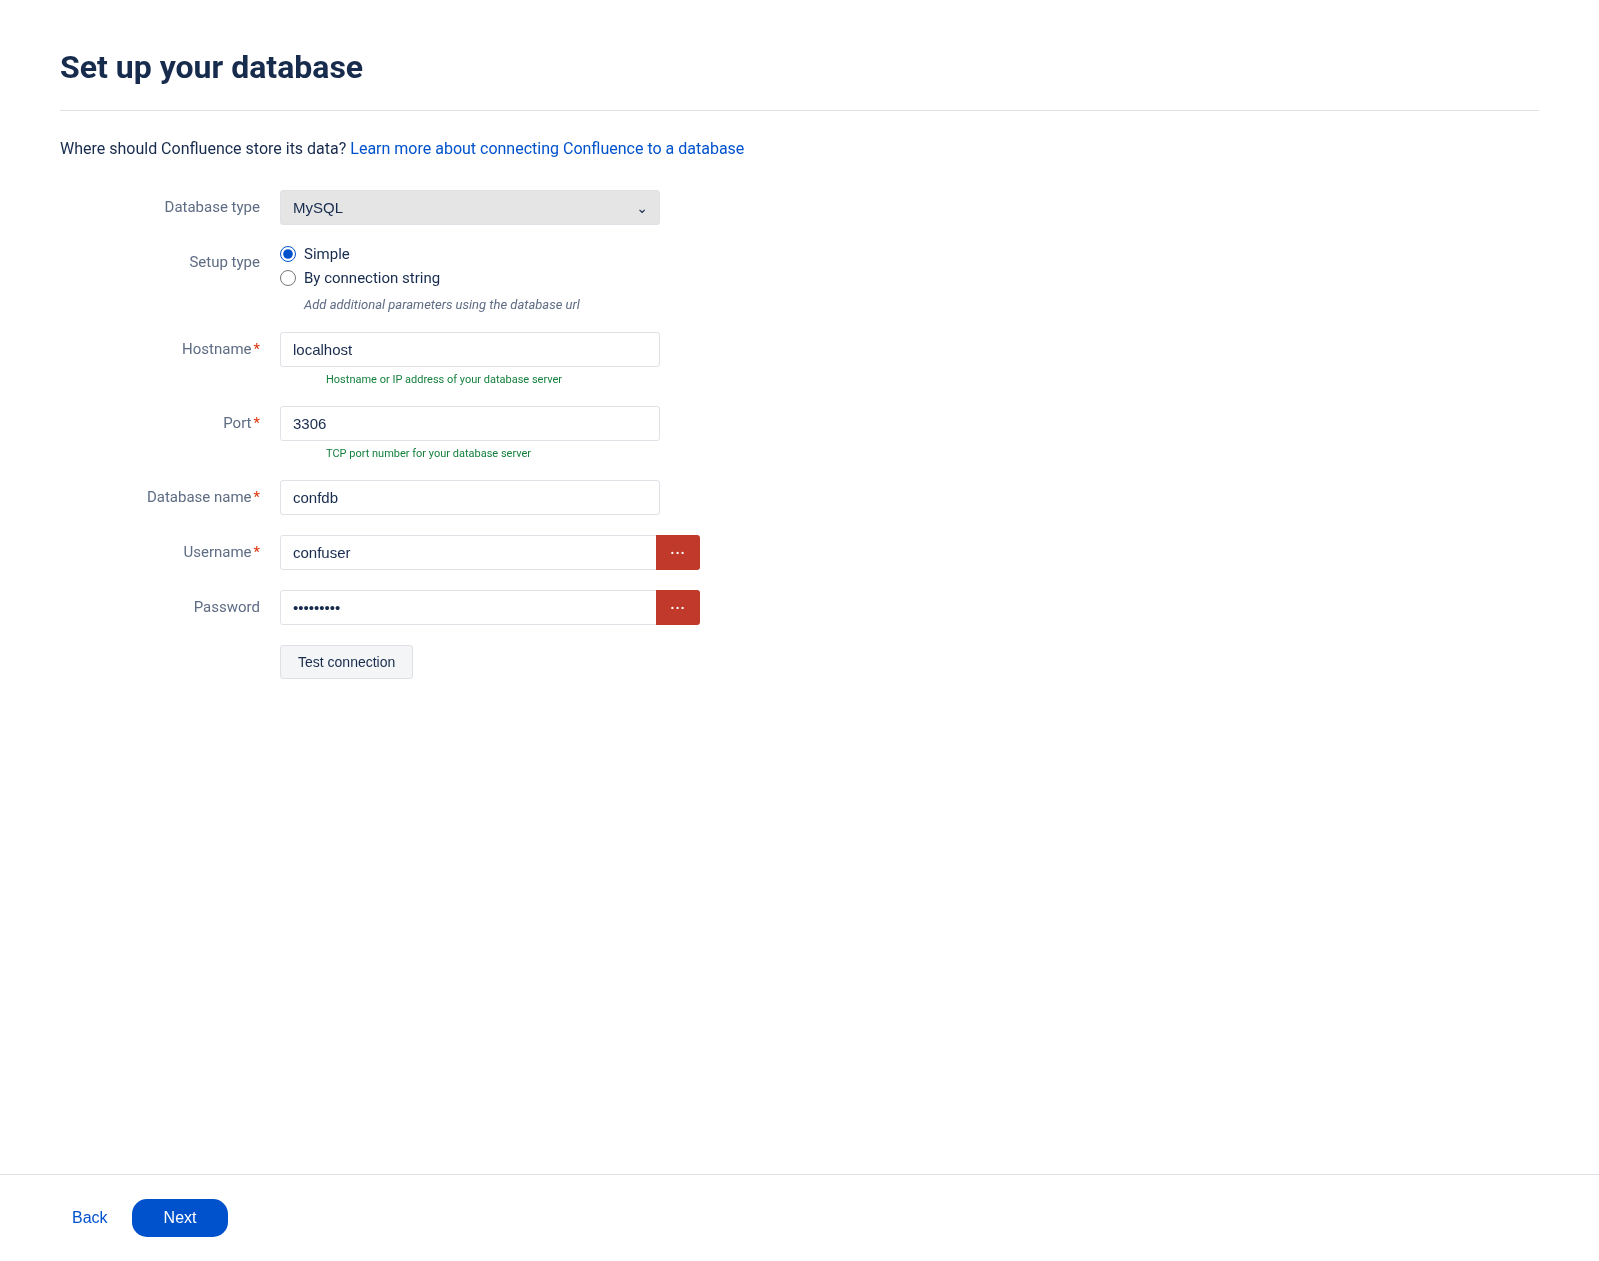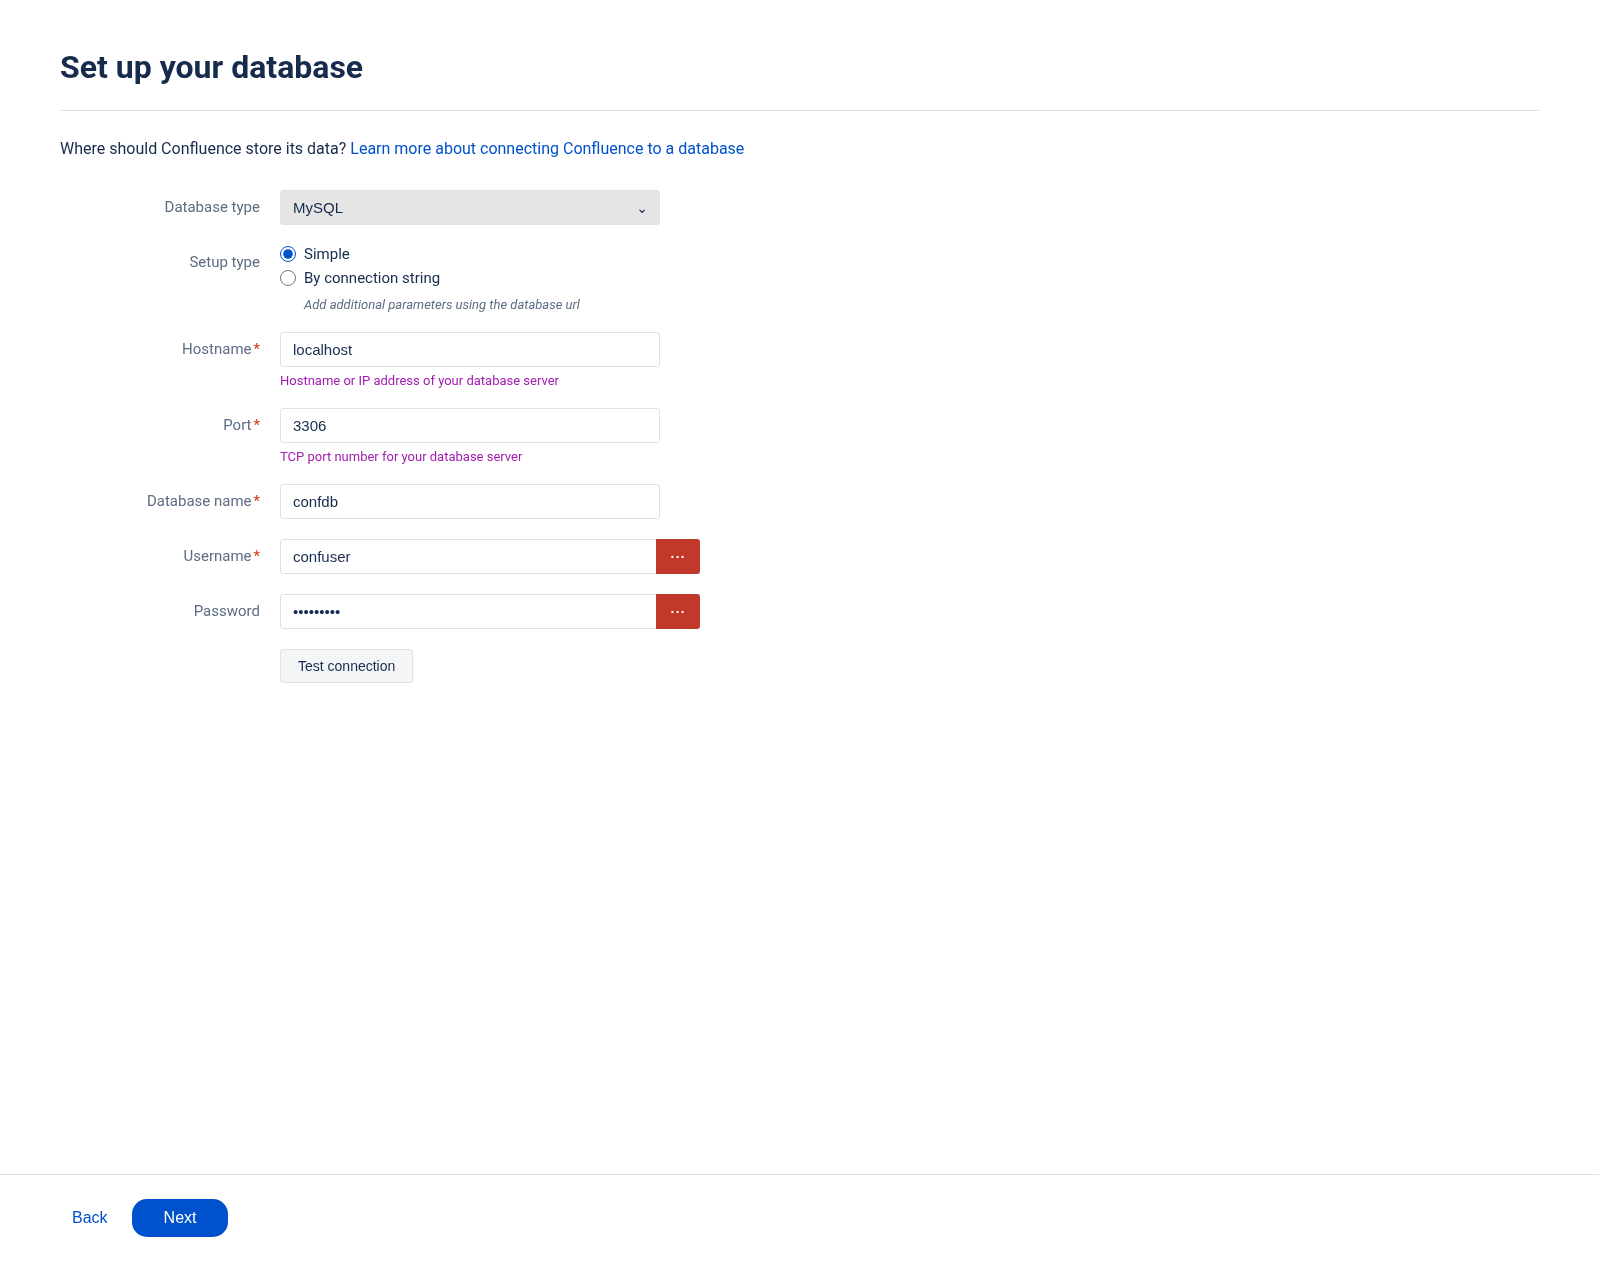--- a/index.html
+++ b/index.html
@@ -179,23 +179,24 @@
     }
 
     .input-addon-dots {
       color: #ffffff;
       font-size: 14px;
       font-weight: bold;
       letter-spacing: 1px;
     }
 
     .field-hint {
-      font-size: 13px;
-      color: #a21caf;
+      font-size: 11px;
+      color: #15803d;
       margin-top: 6px;
+      margin-left: 46px;
     }
 
     
     .test-connection-btn {
       padding: 8px 17px;
       font-size: 14px;
       color: #172b4d;
       background: #f4f5f7;
       border: 1px solid #dfe1e6;
       border-radius: 3px;

